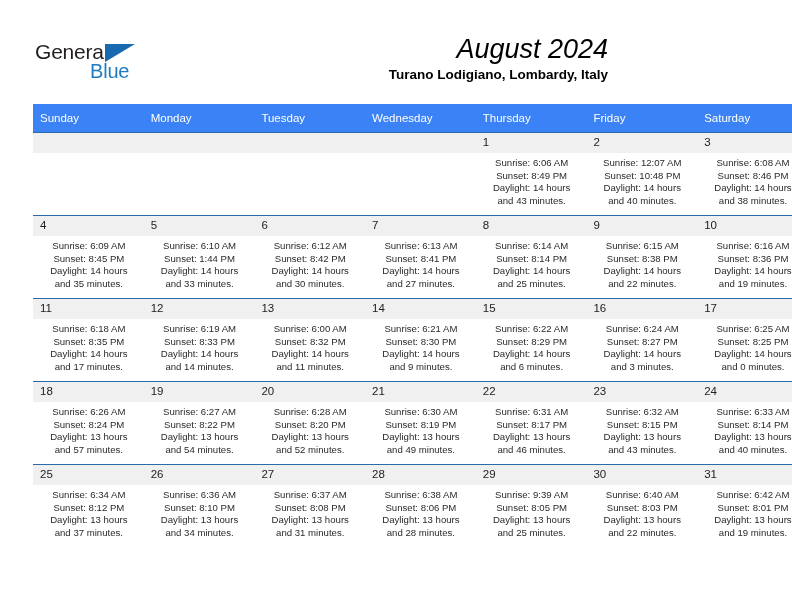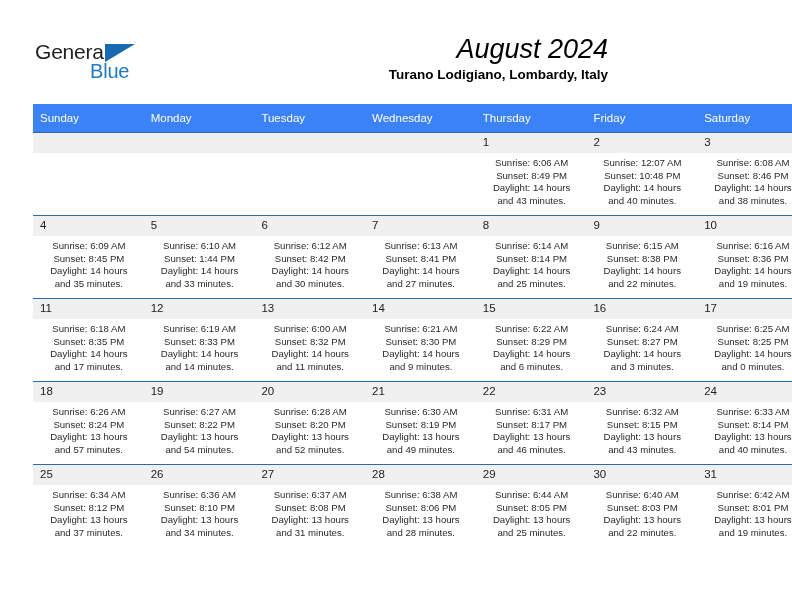--- a/index.html
+++ b/index.html
@@ -439,21 +439,21 @@
             <div class="cellbody">
               <div>Sunrise: 6:38 AM</div>
               <div>Sunset: 8:06 PM</div>
               <div>Daylight: 13 hours</div>
               <div>and 28 minutes.</div>
             </div>
           </td>
           <td>
             <span class="daynum">29</span>
             <div class="cellbody">
-              <div>Sunrise: 6:44 AM</div>
+              <div>Sunrise: 9:39 AM</div>
               <div>Sunset: 8:05 PM</div>
               <div>Daylight: 13 hours</div>
               <div>and 25 minutes.</div>
             </div>
           </td>
           <td>
             <span class="daynum">30</span>
             <div class="cellbody">
               <div>Sunrise: 6:40 AM</div>
               <div>Sunset: 8:03 PM</div>

